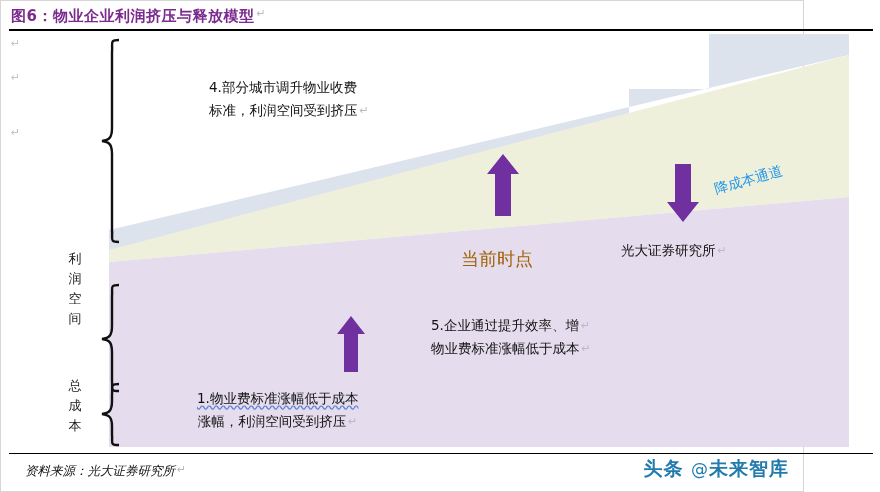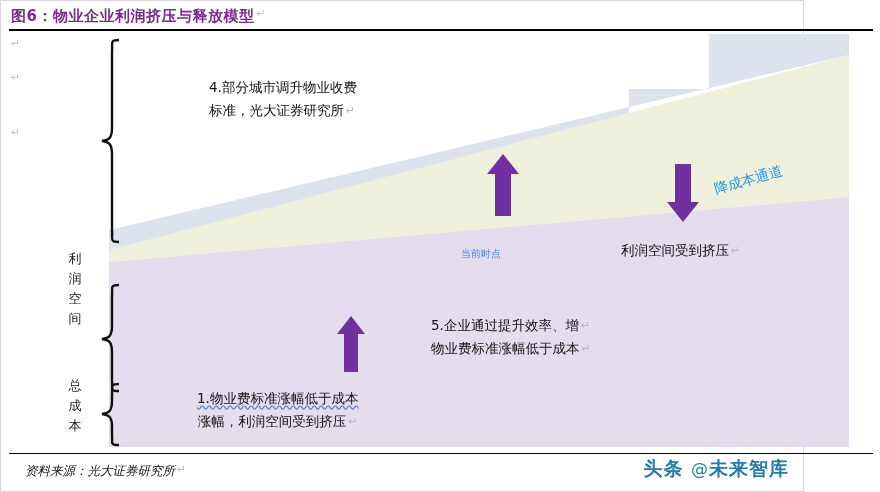--- a/index.html
+++ b/index.html
@@ -64,21 +64,21 @@
   }
   .channel-label{
     position:absolute;
     font-size:14px;color:#2196e8;
     white-space:nowrap;
     transform:rotate(-16deg);
     transform-origin:left center;
     font-family:"DejaVu Sans","Liberation Sans",sans-serif;
   }
   .now-label{
-    position:absolute;font-size:10px;color:#3b82f6;white-space:nowrap;
+    position:absolute;font-size:18px;color:#a16207;white-space:nowrap;
   }
 
   
   .footer-rule{
     position:absolute;left:8px;top:452px;width:864px;height:1px;background:#000;
   }
   .src{
     position:absolute;left:24px;top:462px;
     font-size:12.5px;color:#111;white-space:nowrap;font-style:italic;
   }
@@ -154,25 +154,25 @@
   </div>
 
   <div class="axis-label" style="left:62px;top:375px;">
     <div>总</div>
     <div>成</div>
     <div>本</div>
   </div>
 
   <div class="anno" style="left:208px;top:75px;">
     <div>4.部分城市调升物业收费</div>
-    <div><span>标准，光大证券研究所</span><span class="pilcrow">↵</span></div>
+    <div><span>标准，利润空间受到挤压</span><span class="pilcrow">↵</span></div>
   </div>
 
   <div class="anno" style="left:620px;top:238px;">
-    <div><span>利润空间受到挤压</span><span class="pilcrow">↵</span></div>
+    <div><span>光大证券研究所</span><span class="pilcrow">↵</span></div>
   </div>
 
   <div class="anno" style="left:430px;top:313px;">
     <div><span>5.企业通过提升效率、增</span><span class="pilcrow">↵</span></div>
     <div><span>物业费标准涨幅低于成本</span><span class="pilcrow">↵</span></div>
   </div>
 
   <div class="anno" style="left:196px;top:386px;text-align:center;">
     <div class="wavy">1.物业费标准涨幅低于成本</div>
     <div><span>涨幅，利润空间受到挤压</span><span class="pilcrow">↵</span></div>

